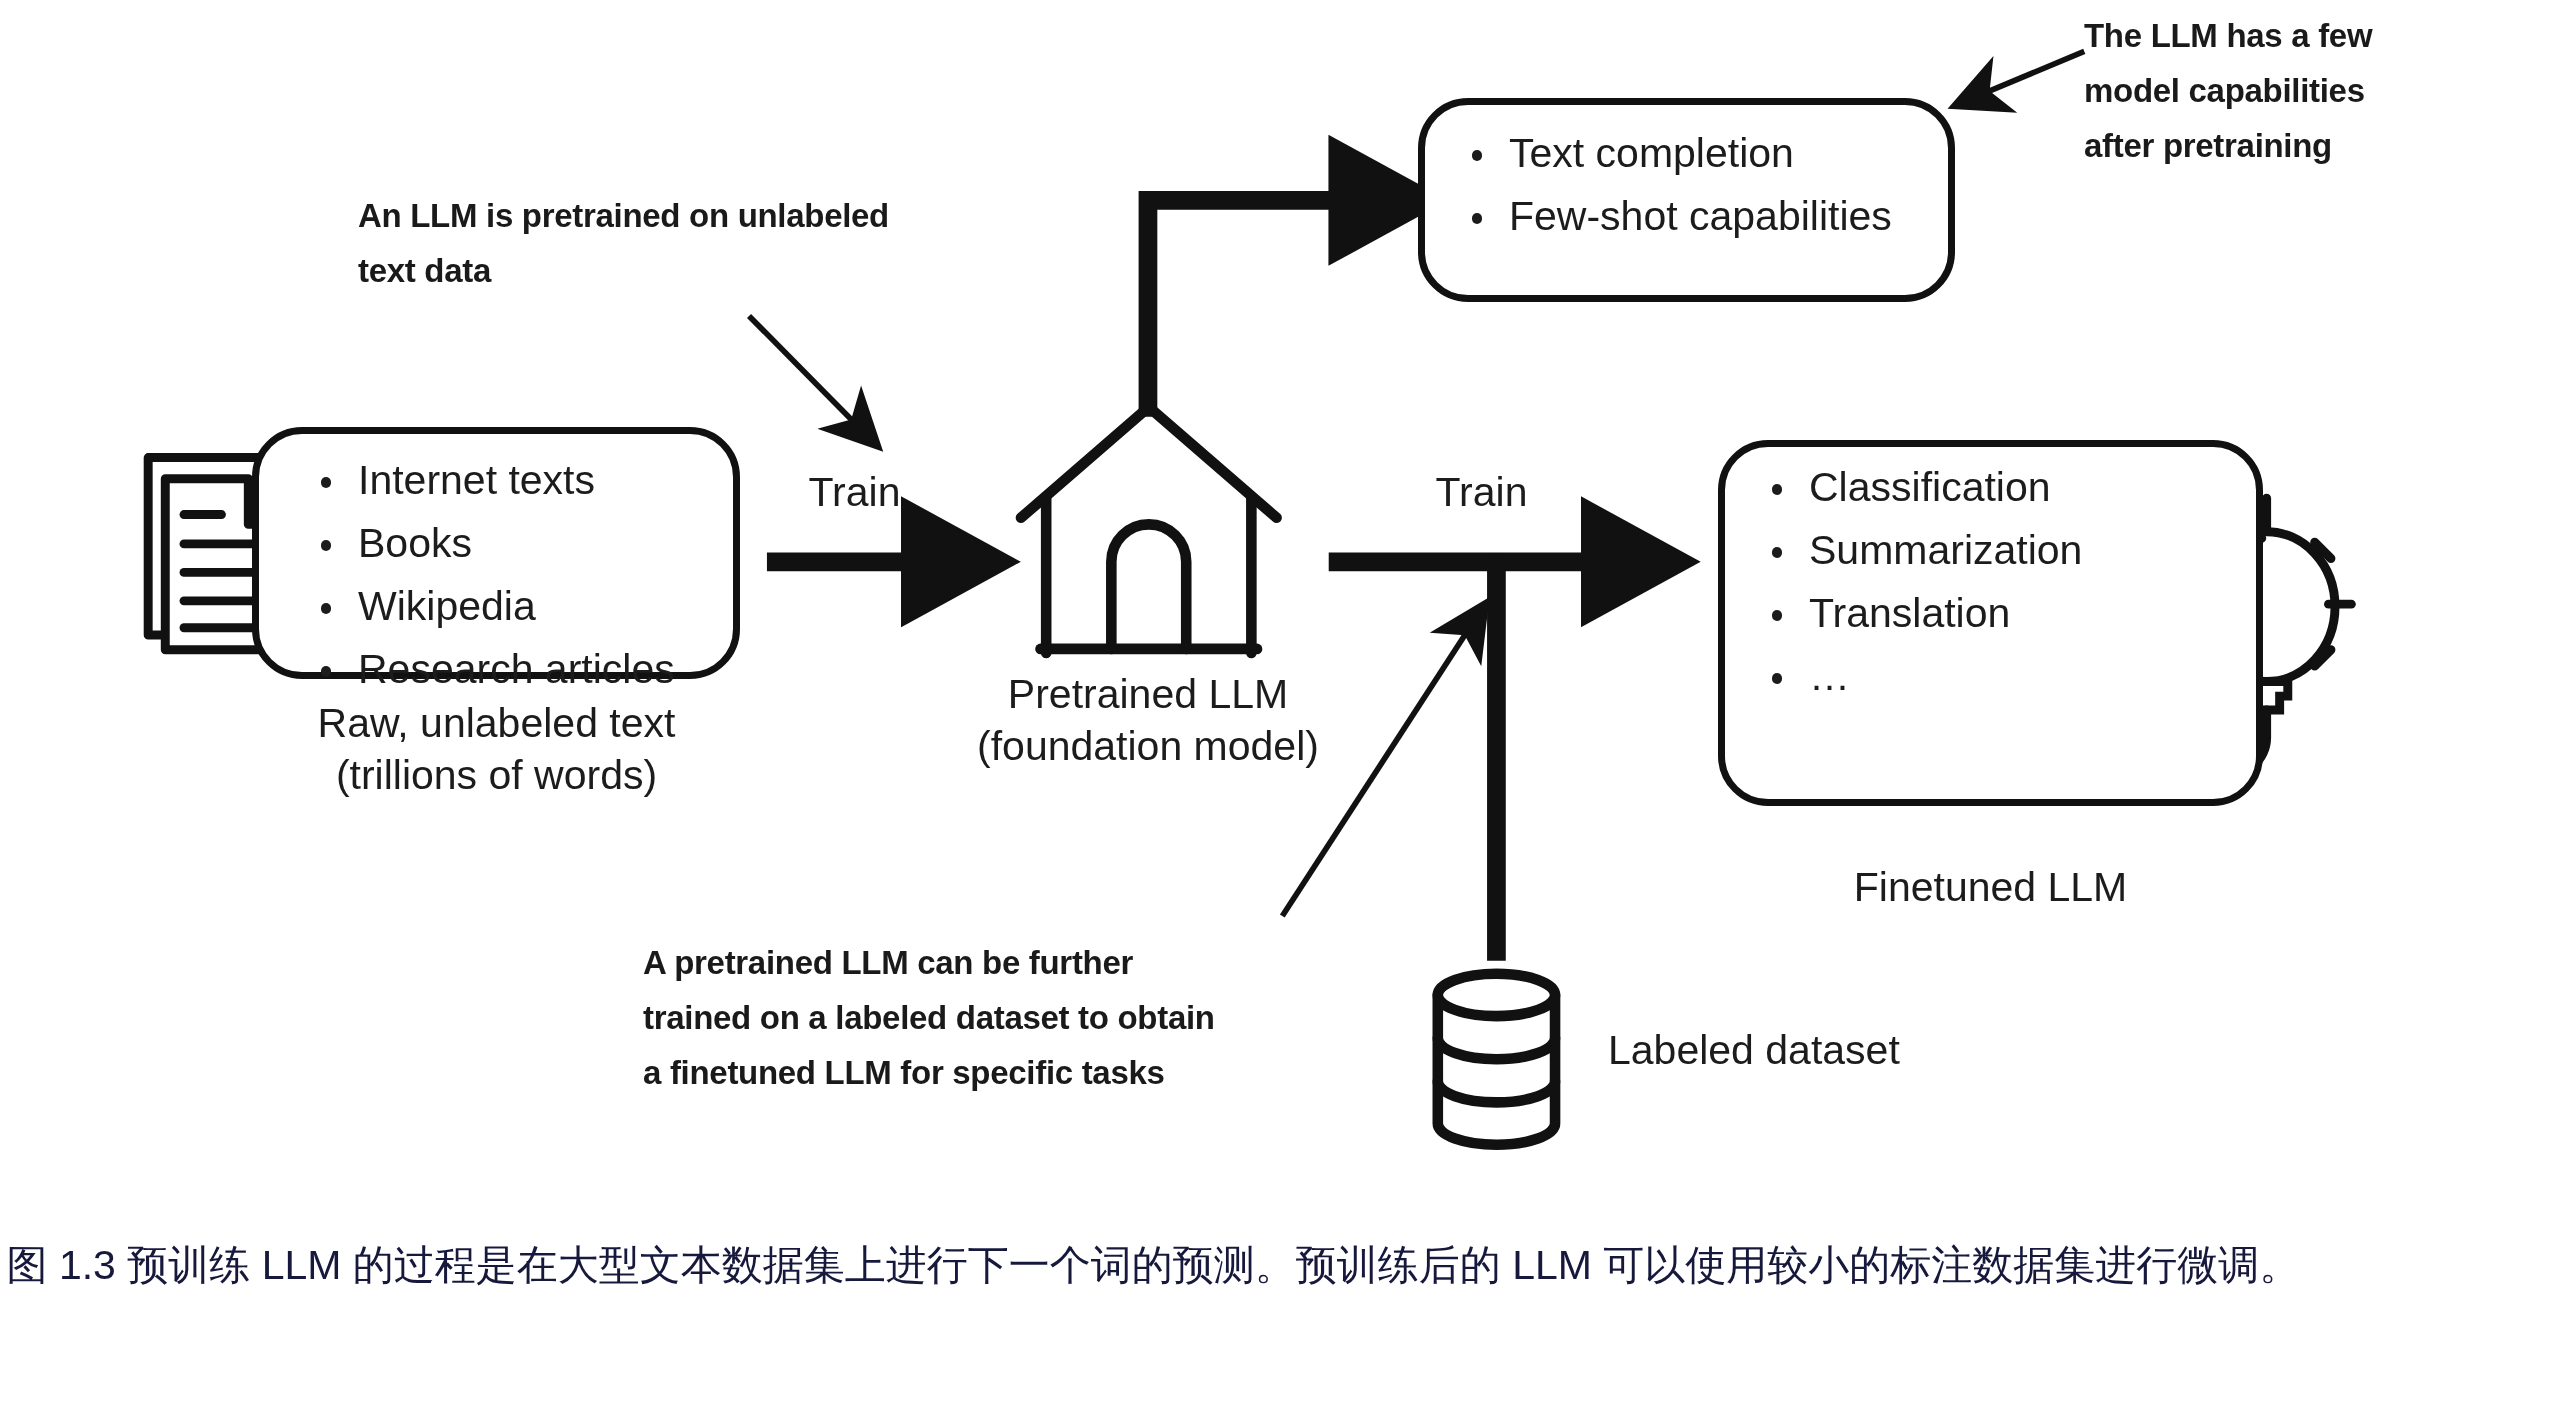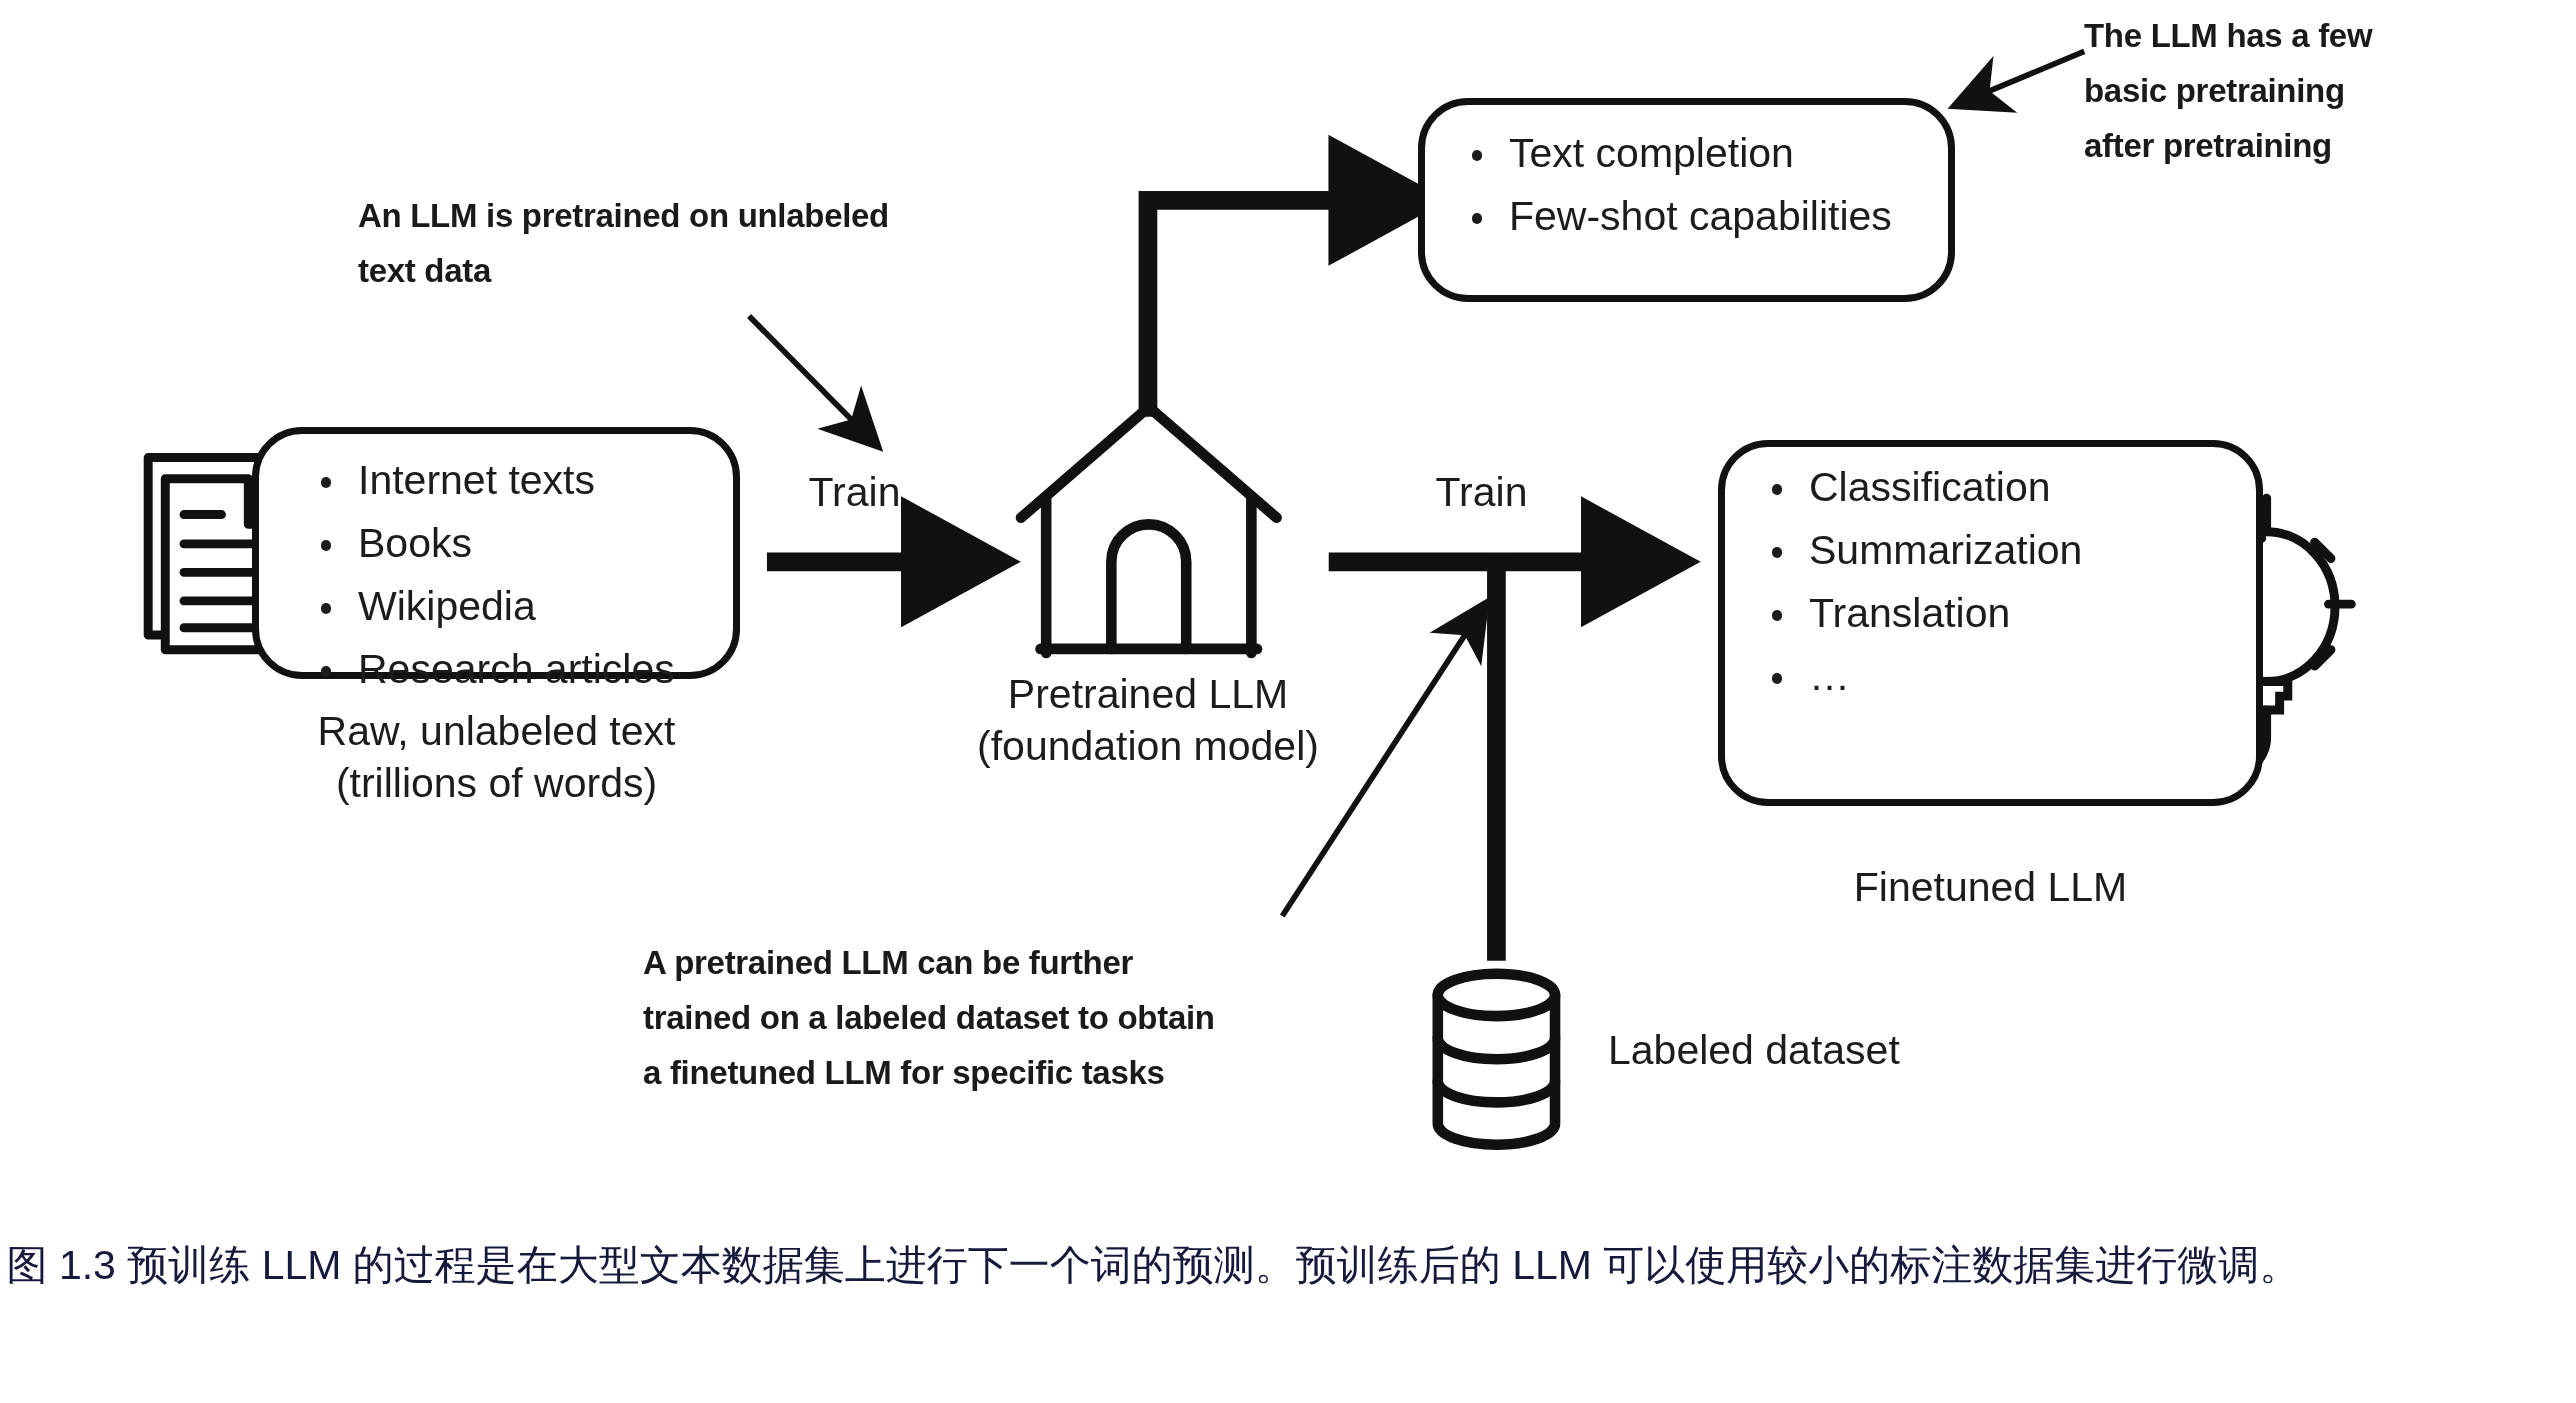--- a/index.html
+++ b/index.html
@@ -168,39 +168,39 @@
     </g>
   </svg>
 
   <div class="abs annot" style="left:358px; top:188px; width:619px;">
     <div>An LLM is pretrained on unlabeled</div>
     <div>text data</div>
   </div>
 
   <div class="abs annot" style="left:2084px; top:8.1px; width:464px;">
     <div>The LLM has a few</div>
-    <div>basic pretraining</div>
+    <div>model capabilities</div>
     <div>after pretraining</div>
   </div>
 
   <div class="abs annot" style="left:643px; top:935px; width:716px;">
     <div>A pretrained LLM can be further</div>
     <div>trained on a labeled dataset to obtain</div>
     <div>a finetuned LLM for specific tasks</div>
   </div>
 
   <div class="rbox" style="left:252px; top:427px; width:488px; height:252px;">
   </div>
   <ul class="bullets" style="left:314px; top:449px; width:423px;">
     <li>Internet texts</li>
     <li>Books</li>
     <li>Wikipedia</li>
     <li>Research articles</li>
   </ul>
-  <div class="abs plainlabel" style="left:244px; top:697px; width:505px;margin-top:8px;">
+  <div class="abs plainlabel" style="left:244px; top:697px; width:505px;">
     <div>Raw, unlabeled text</div>
     <div>(trillions of words)</div>
   </div>
 
   <div class="abs plainlabel" style="left:765px; top:466px; width:179px;">
     <div>Train</div>
   </div>
 
   <div class="abs plainlabel" style="left:904px; top:668px; width:488px;">
     <div>Pretrained LLM</div>

